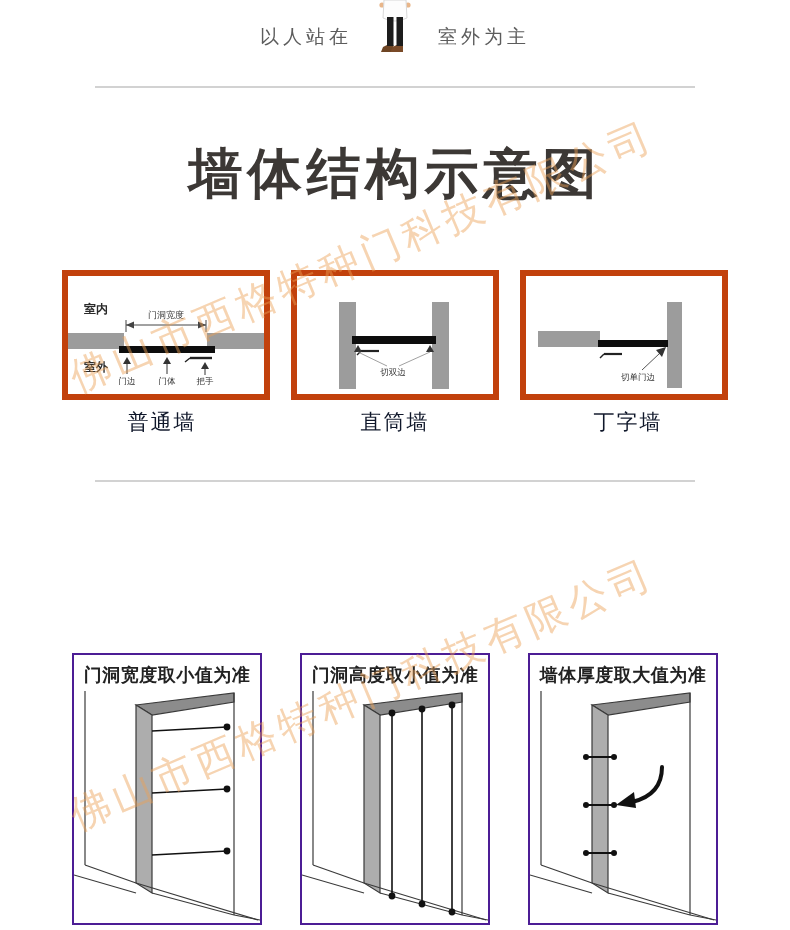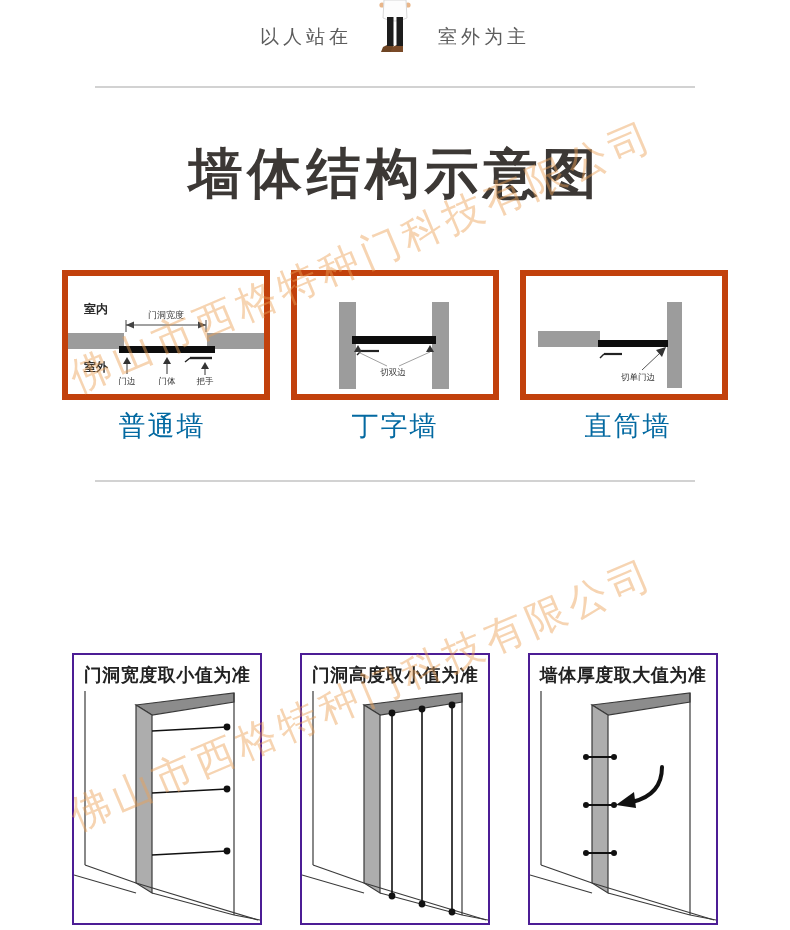--- a/index.html
+++ b/index.html
@@ -51,21 +51,21 @@
   }
   .row1 { top:270px; padding:0 62px; }
   .dbox {
     width:196px; height:118px; background:#fff;
     border:6px solid #c2410c;
   }
   .dbox svg { display:block; width:196px; height:118px; }
   .row1-captions { top:408px; padding:0 62px; }
   .caption {
     width:200px; text-align:center;
-    font-size:27px; color:#0369a1; letter-spacing:2px;
+    font-size:21px; color:#0f172a; letter-spacing:2px;
   }
 
   
   .row2 { top:653px; padding:0 72px; }
   .mbox {
     width:186px; height:268px; background:#fff;
     border:2px solid #4c1d95;
   }
   .mbox-header {
     margin-top:8px; text-align:center;
@@ -155,22 +155,22 @@
         <line x1="78" y1="78" x2="74" y2="82" stroke="#222" stroke-width="1.4"></line>
         <line x1="116" y1="94" x2="134" y2="77" stroke="#555" stroke-width="1"></line>
         <polygon points="140,71 130,74 136,81" fill="#333"></polygon>
         <text x="112" y="104" text-anchor="middle" font-size="8.5" fill="#333">切单门边</text>
       </svg>
     </div>
   </div>
 
   <div class="row row1-captions">
     <div class="caption">普通墙</div>
+    <div class="caption">直筒墙</div>
     <div class="caption">丁字墙</div>
-    <div class="caption">直筒墙</div>
   </div>
 
   <div class="divider d2"></div>
 
 
   <div class="row row2">
 
     <div class="mbox">
       <div class="mbox-header">门洞宽度取小值为准</div>
       <svg viewBox="0 0 186 232">

